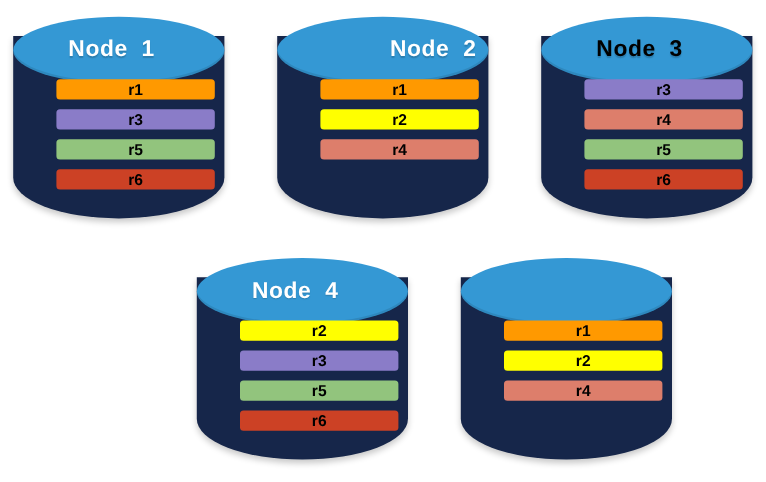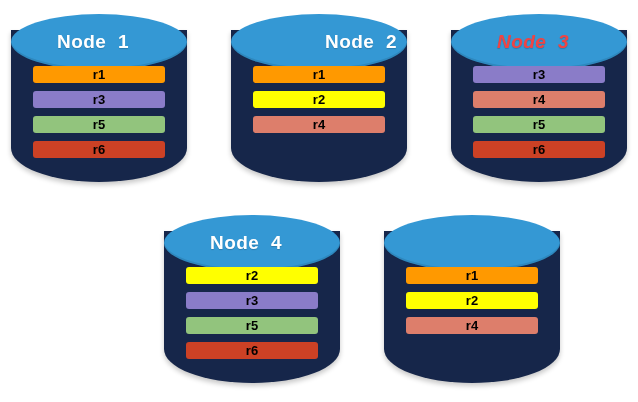--- a/index.html
+++ b/index.html
@@ -74,21 +74,21 @@
     font-size: 19px;
     font-weight: bold;
     letter-spacing: 0.5px;
     white-space: pre;
     text-shadow: 0 1px 1px rgba(0,0,0,0.18);
   }
 
   
   .replica-stack {
     position: absolute;
-    left: 30px;
+    left: 44px;
     top: 58px;
     width: 132px;
     display: flex;
     flex-direction: column;
     gap: 8px;
   }
 
   .replica-bar {
     height: 17px;
     border-radius: 3px;
@@ -123,21 +123,21 @@
         <div class="node-title" style="color: rgb(255, 255, 255); margin-left: 48px;">Node  2</div>
         <div class="replica-stack">
           <div class="replica-bar" style="background: rgb(255, 153, 0); color: rgb(0, 0, 0);">r1</div>
           <div class="replica-bar" style="background: rgb(255, 255, 0); color: rgb(0, 0, 0);">r2</div>
           <div class="replica-bar" style="background: rgb(221, 126, 107); color: rgb(0, 0, 0);">r4</div>
         </div>
       </div>
       <div class="node">
         <div class="cyl-body" style="background: rgb(22, 38, 74);"></div>
         <div class="cyl-top" style="background: rgb(52, 152, 212);"></div>
-        <div class="node-title" style="color: #ef4444; font-style: italic;">Node  3</div>
+        <div class="node-title" style="color: #000000;">Node  3</div>
         <div class="replica-stack">
           <div class="replica-bar" style="background: rgb(138, 124, 200); color: rgb(0, 0, 0);">r3</div>
           <div class="replica-bar" style="background: rgb(221, 126, 107); color: rgb(0, 0, 0);">r4</div>
           <div class="replica-bar" style="background: rgb(146, 196, 125); color: rgb(0, 0, 0);">r5</div>
           <div class="replica-bar" style="background: rgb(204, 65, 37); color: rgb(0, 0, 0);">r6</div>
         </div>
       </div>
     </div>
   <div class="node-row row-bottom">
       <div class="node">

